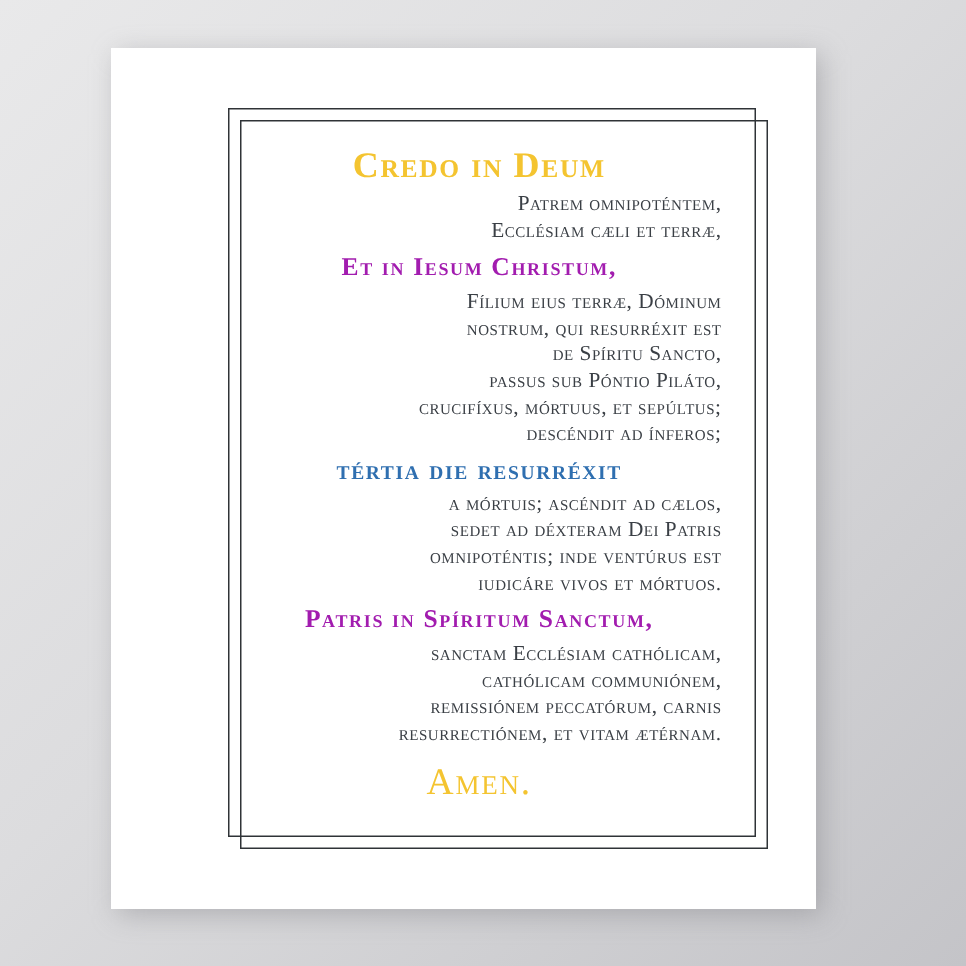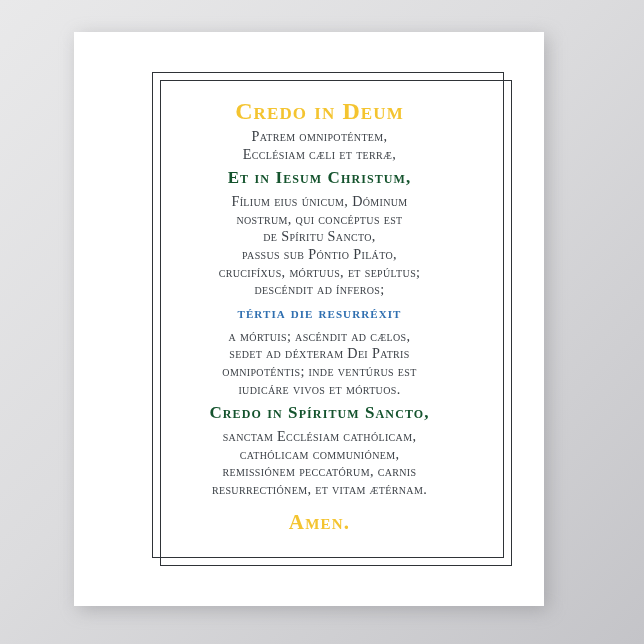--- a/index.html
+++ b/index.html
@@ -69,49 +69,50 @@
     z-index: 3;
   }
   .line {
     font-size: 14.2px;
     line-height: 17.6px;
     letter-spacing: 0.35px;
     color: #3a3f45;
     font-family: "Liberation Serif", serif;
     font-variant: small-caps;
     white-space: nowrap;
+    text-align: right;
   }
   .head {
     font-weight: bold;
     letter-spacing: 1.1px;
     white-space: nowrap;
   }
   .h-gold {
     font-size: 24px;
     line-height: 34px;
     color: #f4c430;
     font-variant: small-caps;
   }
   .h-red {
     font-size: 17px;
     line-height: 30px;
-    color: #14532d;
+    color: #a21caf;
     font-variant: small-caps;
   }
   .h-blue {
-    font-size: 15px;
+    font-size: 19px;
     line-height: 29px;
     color: #2f6fb0;
     font-variant: small-caps;
   }
   .amen {
-    font-size: 21px;
+    font-size: 25px;
     line-height: 46px;
     color: #f4c430;
-    font-weight: bold;
+    font-weight: normal;
     letter-spacing: 1.2px;
     font-variant: small-caps;
   }
 </style>
 </head>
 <body>
 
 <div id="scene">
 
   <div id="poster-shadow"></div>
@@ -123,35 +124,35 @@
 
     <div id="text-block">
 
       <div class="head h-gold">Credo in Deum</div>
 
       <div class="line">Patrem omnipoténtem,</div>
       <div class="line">Ecclésiam cæli et terræ,</div>
 
       <div class="head h-red">Et in Iesum Christum,</div>
 
-      <div class="line">Fílium eius únicum, Dóminum</div>
-      <div class="line">nostrum, qui concéptus est</div>
+      <div class="line">Fílium eius terræ, Dóminum</div>
+      <div class="line">nostrum, qui resurréxit est</div>
       <div class="line">de Spíritu Sancto,</div>
       <div class="line">passus sub Póntio Piláto,</div>
       <div class="line">crucifíxus, mórtuus, et sepúltus;</div>
       <div class="line">descéndit ad ínferos;</div>
 
       <div class="head h-blue">tértia die resurréxit</div>
 
       <div class="line">a mórtuis; ascéndit ad cælos,</div>
       <div class="line">sedet ad déxteram Dei Patris</div>
       <div class="line">omnipoténtis; inde ventúrus est</div>
       <div class="line">iudicáre vivos et mórtuos.</div>
 
-      <div class="head h-red">Credo in Spíritum Sancto,</div>
+      <div class="head h-red">Patris in Spíritum Sanctum,</div>
 
       <div class="line">sanctam Ecclésiam cathólicam,</div>
       <div class="line">cathólicam communiónem,</div>
       <div class="line">remissiónem peccatórum, carnis</div>
       <div class="line">resurrectiónem, et vitam ætérnam.</div>
 
       <div class="amen">Amen.</div>
 
     </div>
   </div>

